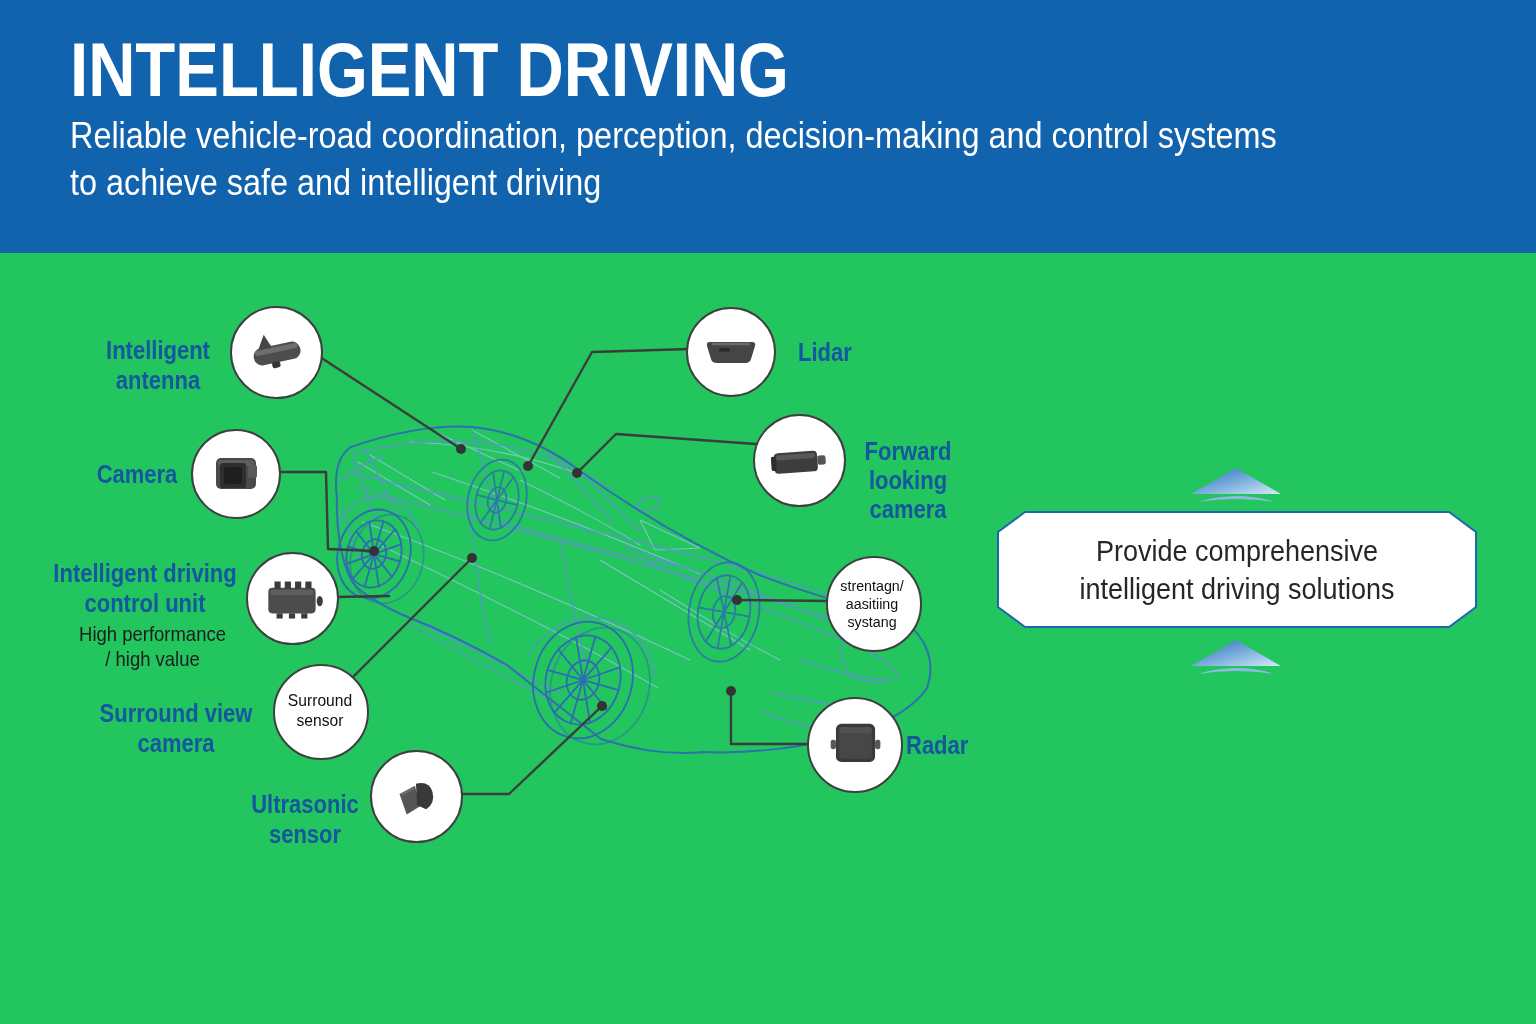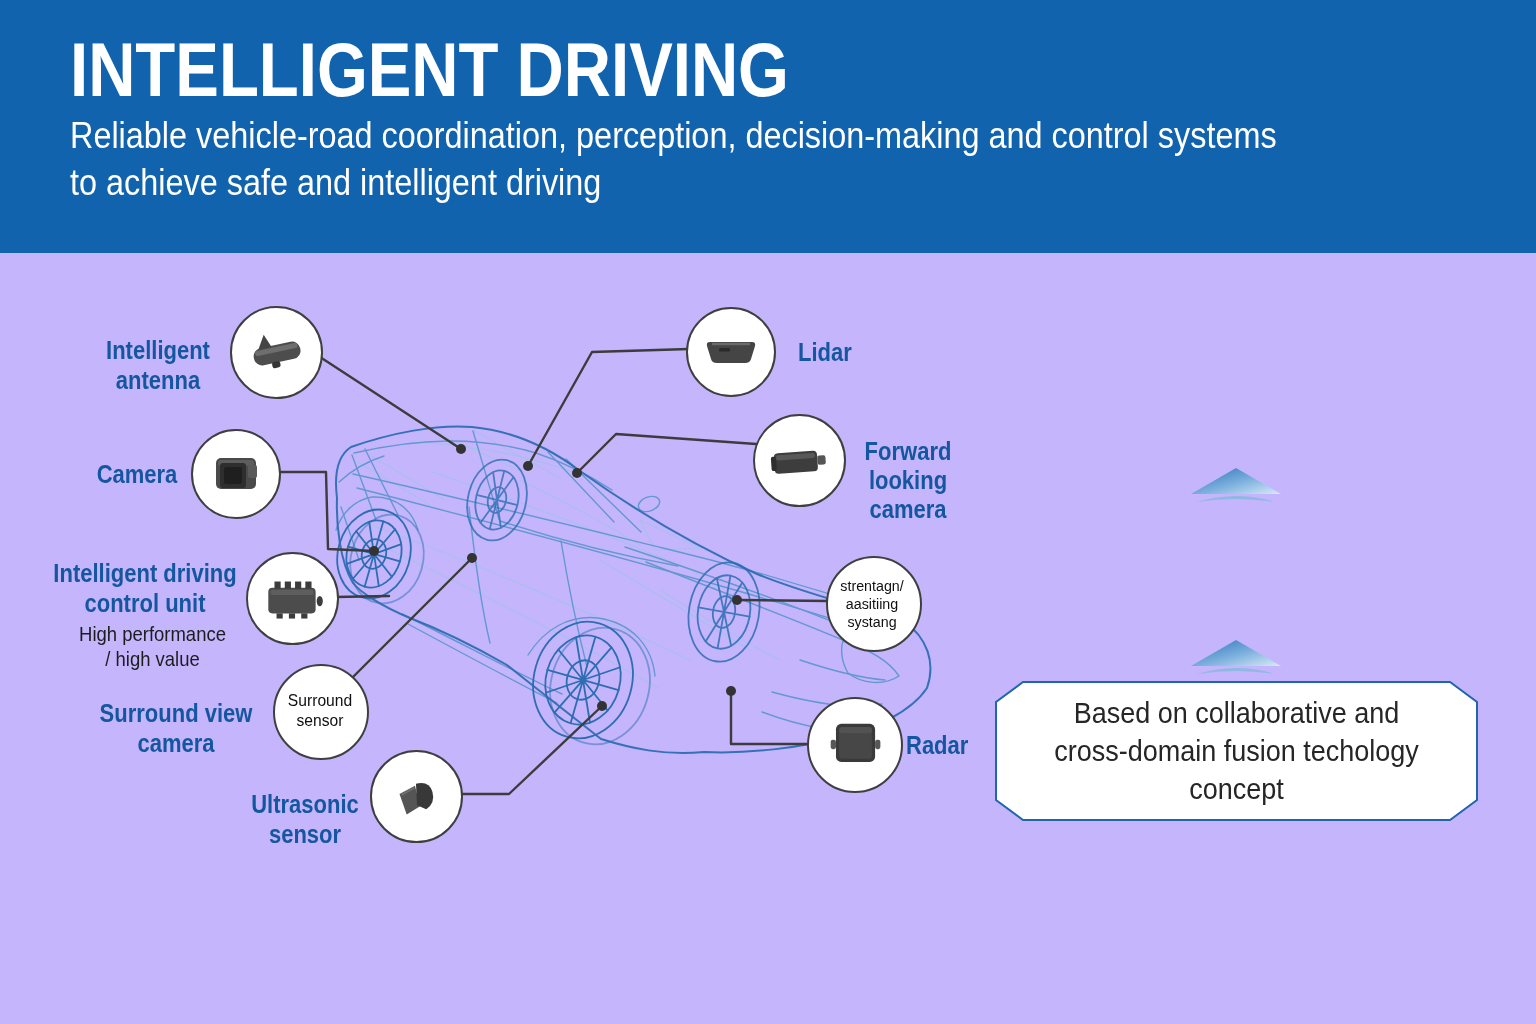--- a/index.html
+++ b/index.html
@@ -1,16 +1,16 @@
 <!DOCTYPE html>
 <html><head>
 <meta charset="utf-8">
 <style>
   html,body{margin:0;padding:0;background:#ffffff;}
-  #stage{position:relative;width:1536px;height:1024px;overflow:hidden;background:#c4b5fd;
+  #stage{position:relative;width:1536px;height:1024px;overflow:hidden;background:#22c55e;
          font-family:"Liberation Sans", sans-serif;}
   
   .header{position:absolute;left:0;top:0;width:1536px;height:253px;background:#1263ae;}
   .header-title{position:absolute;left:70px;top:30px;color:#ffffff;font-weight:700;
                 font-size:76px;line-height:80px;letter-spacing:0;white-space:nowrap;
                 transform:scaleX(0.86);transform-origin:left center;}
   .header-sub{position:absolute;left:70px;top:112px;color:#ffffff;font-weight:400;
               font-size:36px;line-height:47px;white-space:nowrap;
               transform:scaleX(0.90);transform-origin:left top;}
   
@@ -291,30 +291,29 @@
       <linearGradient id="arrowGrad" x1="0" y1="0" x2="1" y2="1">
         <stop offset="0" stop-color="#2a6fb5"></stop>
         <stop offset="0.55" stop-color="#7db1de"></stop>
         <stop offset="1" stop-color="#d9eaf7"></stop>
       </linearGradient>
     </defs>
     <polygon points="46,1 91,27 1,27" fill="url(#arrowGrad)"></polygon>
     <path d="M7,35 Q46,23 85,35 Q46,29 7,35 Z" fill="#8fb9e2"></path>
   </svg>
 
+  <div class="benefit-box" style="left:997px;top:511px;width:480px;height:117px;">
+    <svg width="480" height="117" viewBox="0 0 480 117">
+      <polygon points="28,1 452,1 479,21 479,96 452,116 28,116 1,96 1,21" fill="#ffffff" stroke="#2165ae" stroke-width="2"></polygon>
+    </svg>
+    <div class="benefit-text">
+      <div>Provide comprehensive</div>
+      <div>intelligent driving solutions</div>
+    </div>
+  </div>
 
   <svg class="arrow-up" style="left:1190px;top:639px;" width="92" height="36" viewBox="0 0 92 36">
     <polygon points="46,1 91,27 1,27" fill="url(#arrowGrad)"></polygon>
     <path d="M7,35 Q46,23 85,35 Q46,29 7,35 Z" fill="#8fb9e2"></path>
   </svg>
 
-  <div class="benefit-box" style="left:995px;top:681px;width:483px;height:140px;">
-    <svg width="483" height="140" viewBox="0 0 483 140">
-      <polygon points="28,1 455,1 482,21 482,119 455,139 28,139 1,119 1,21" fill="#ffffff" stroke="#2165ae" stroke-width="2"></polygon>
-    </svg>
-    <div class="benefit-text">
-      <div>Based on collaborative and</div>
-      <div>cross-domain fusion techology</div>
-      <div>concept</div>
-    </div>
-  </div>
 
 </div>
 
 </body></html>

